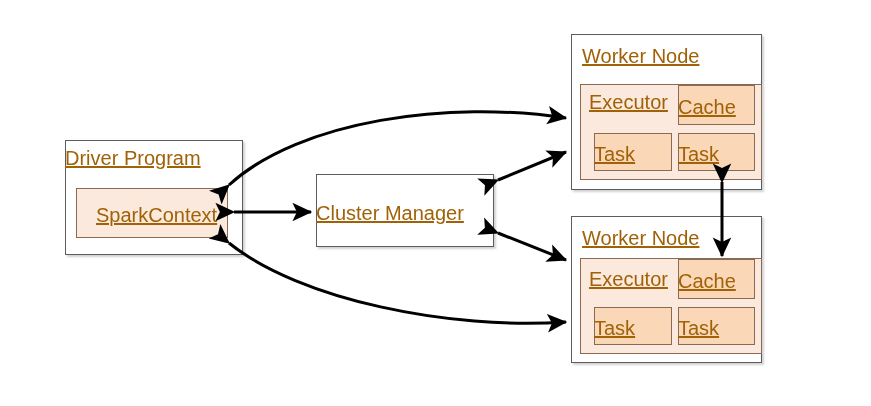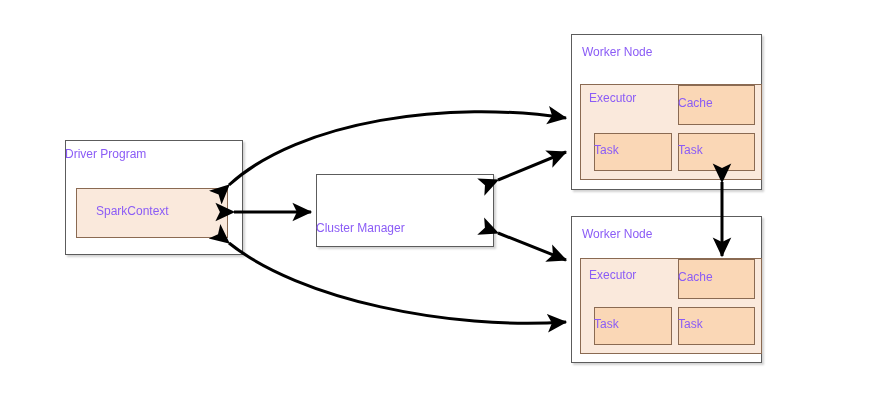--- a/index.html
+++ b/index.html
@@ -19,24 +19,25 @@
     position: absolute;
     box-sizing: border-box;
     border: 1.6px solid #5c5c5c;
     background: #ffffff;
   }
   .box-shadow {
     box-shadow: 2px 2px 2px rgba(0,0,0,0.18);
   }
   .lbl {
     position: absolute;
-    color: #8b5cf6;
-    font-size: 12px;
+    color: #a16207;
+    font-size: 20px;
     line-height: 1;
     white-space: nowrap;
+    text-decoration: underline;
   }
   .lbl-center {
   }
   .fill-light {
     background: #fae9dc;
     border: 1.4px solid #8a6a52;
   }
   .fill-deep {
     background: #fad7b6;
     border: 1.4px solid #8a6a52;
@@ -58,21 +59,21 @@
 <body>
 
 <div id="canvas">
 
   <div class="box box-shadow fill-plain" style="left:65px; top:140px; width:178px; height:115px;"></div>
   <div class="lbl lbl-center" style="left:65px; top:148px; width:178px;">Driver Program</div>
   <div class="box fill-light" style="left:76px; top:188px; width:152px; height:50px;"></div>
   <div class="lbl lbl-center" style="left:76px; top:205px; width:152px;padding-left:20px;">SparkContext</div>
 
   <div class="box box-shadow fill-plain" style="left:316px; top:174px; width:178px; height:73px;"></div>
-  <div class="lbl lbl-center" style="left:316px; top:203px; width:178px;margin-top:19px;">Cluster Manager</div>
+  <div class="lbl lbl-center" style="left:316px; top:203px; width:178px;">Cluster Manager</div>
 
   <div class="box box-shadow fill-plain" style="left:571px; top:34px; width:191px; height:156px;"></div>
   <div class="lbl" style="left:582px; top:46px;">Worker Node</div>
   <div class="box fill-light" style="left:580px; top:84px; width:182px; height:96px;"></div>
   <div class="lbl" style="left:589px; top:92px;">Executor</div>
   <div class="box fill-deep" style="left:678px; top:85px; width:77px; height:40px;"></div>
   <div class="lbl lbl-center" style="left:678px; top:97px; width:77px;">Cache</div>
   <div class="box fill-deep" style="left:594px; top:133px; width:78px; height:38px;"></div>
   <div class="lbl lbl-center" style="left:594px; top:144px; width:78px;">Task</div>
   <div class="box fill-deep" style="left:678px; top:133px; width:77px; height:38px;"></div>

